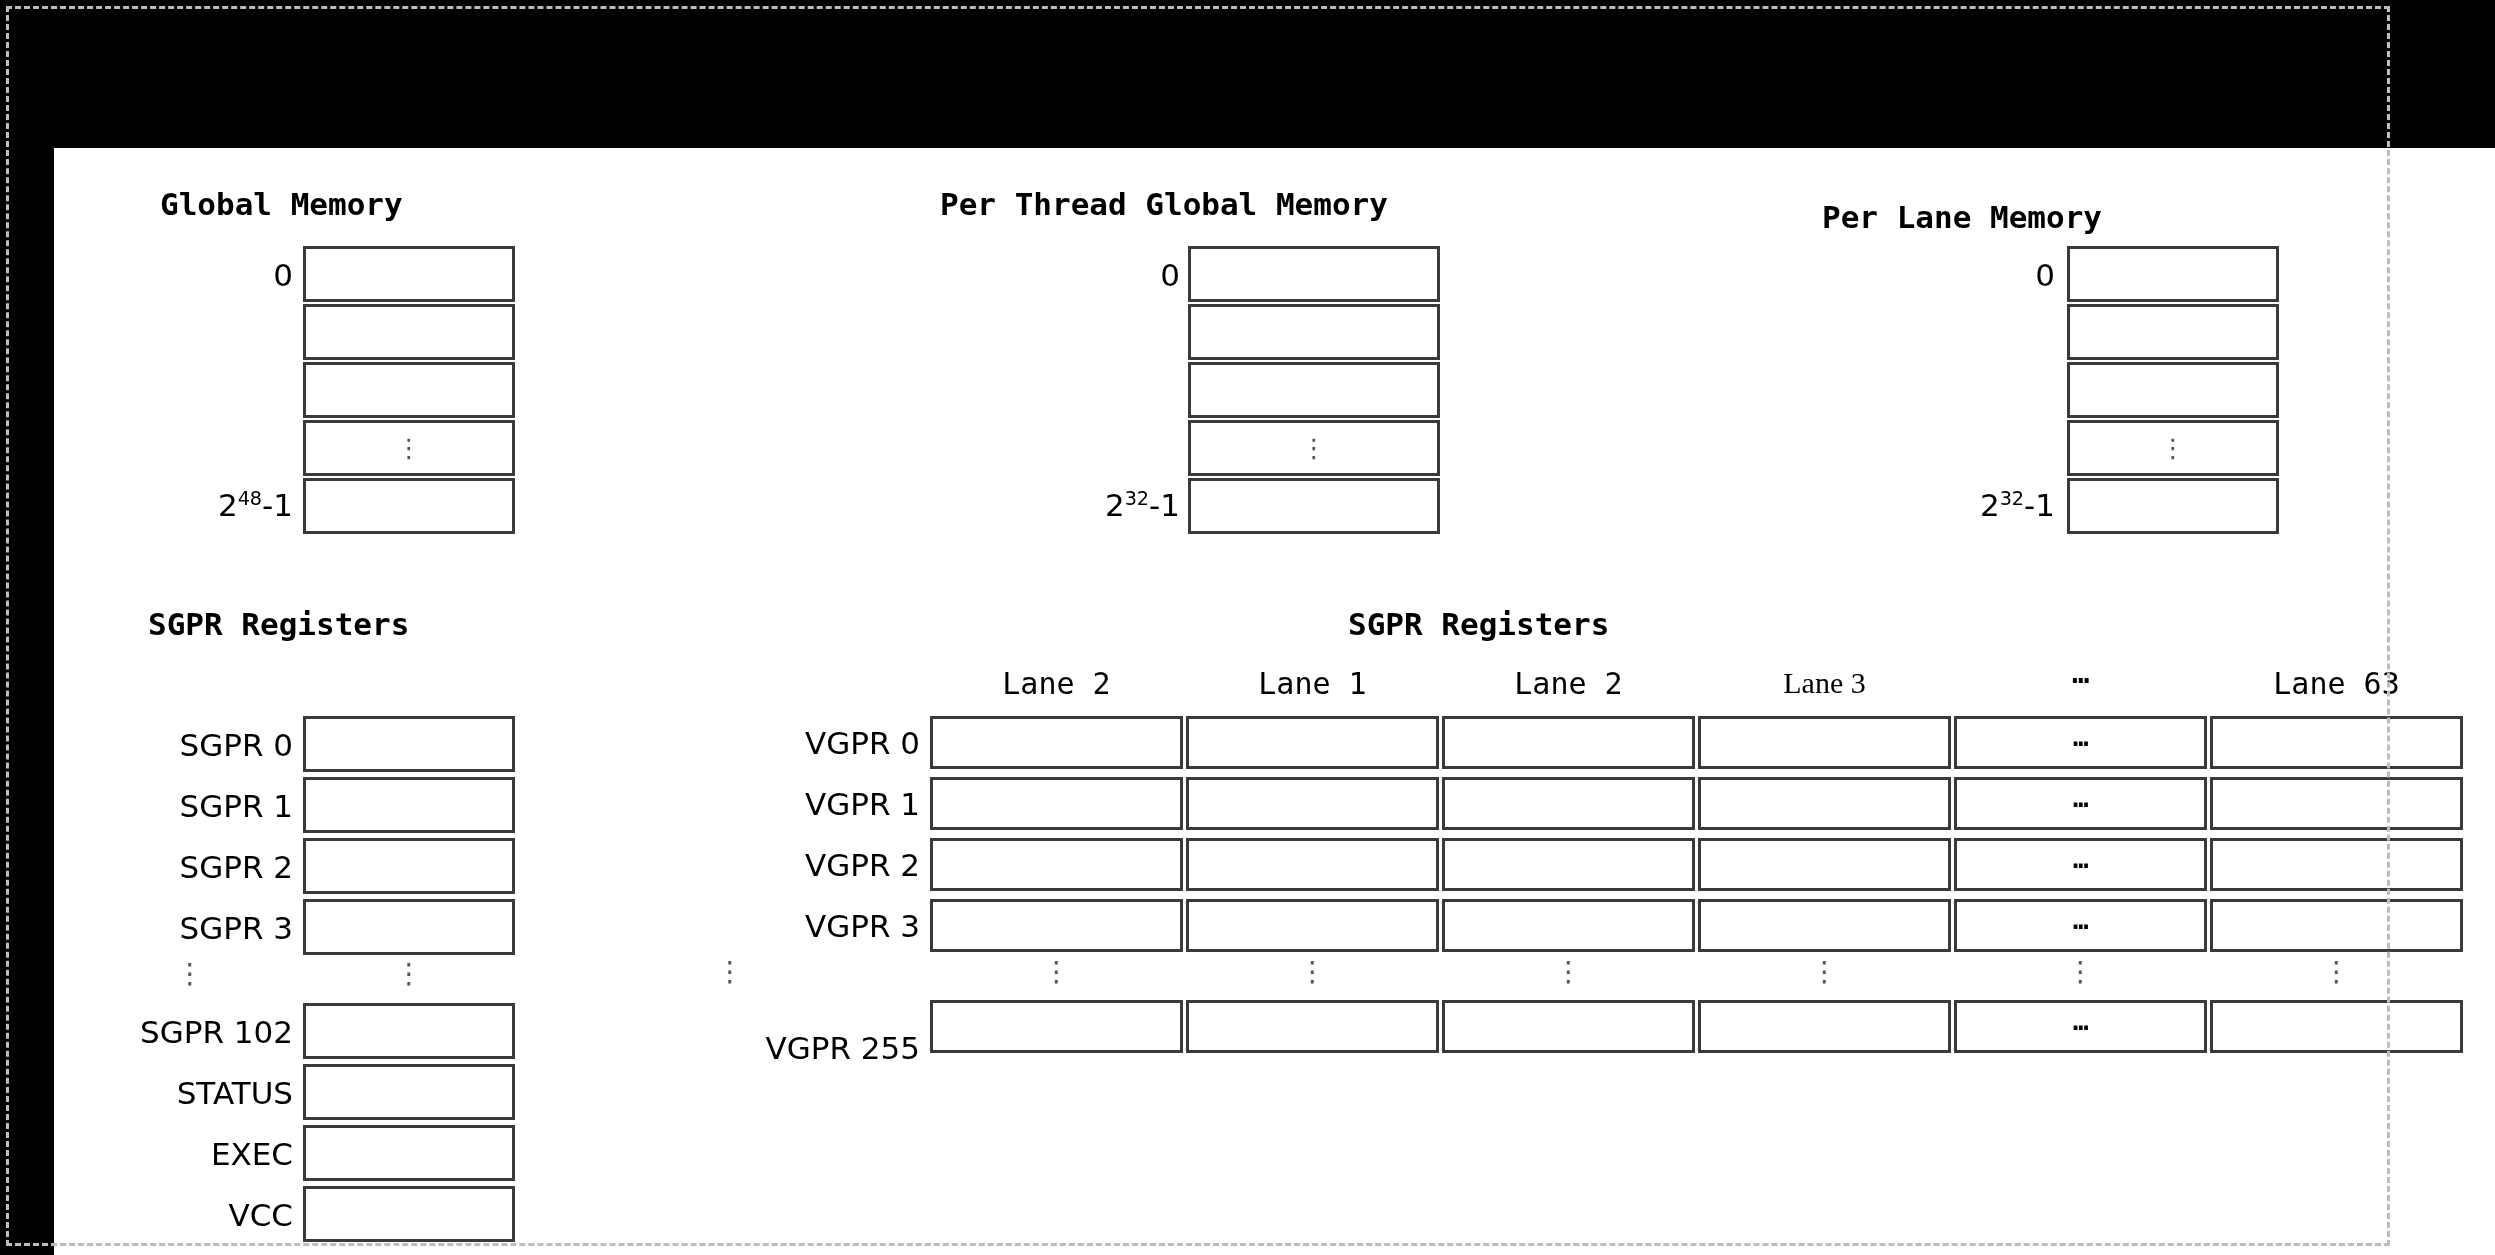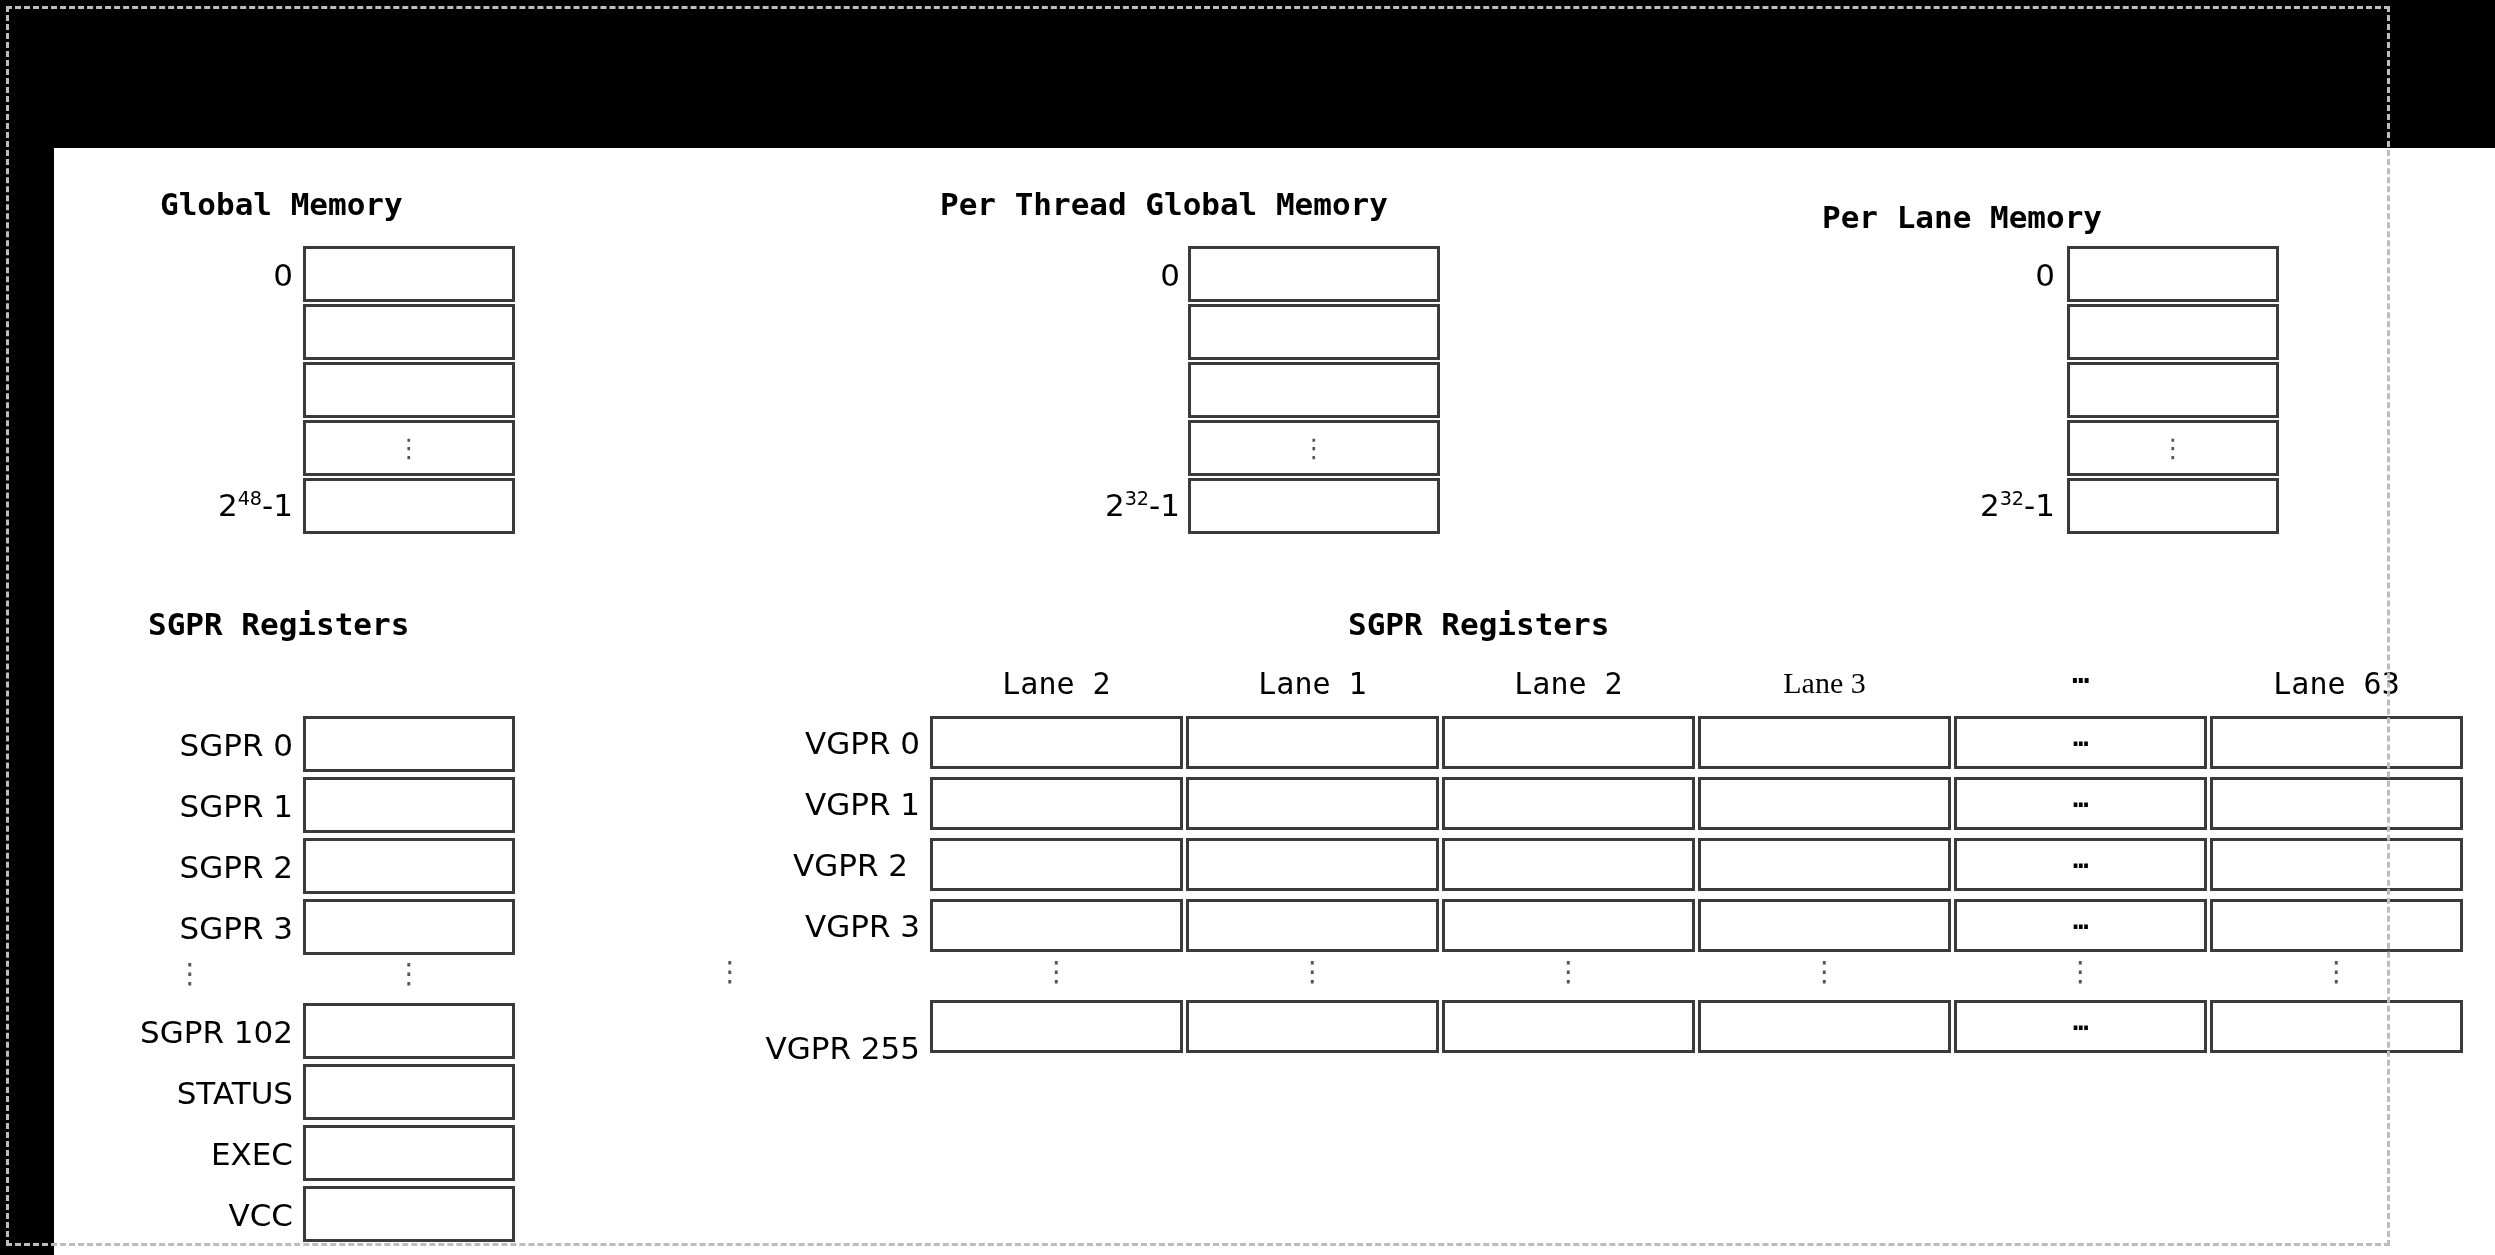--- a/index.html
+++ b/index.html
@@ -181,21 +181,21 @@
       <div class="cell" style="left: 2210px; top: 716px; width: 253px; height: 53px;"></div>
       <div class="row-label" style="left: 460px; top: 789px; width: 460px;">VGPR 1</div>
       <div class="cell" style="left: 930px; top: 777px; width: 253px; height: 53px;"></div>
       <div class="cell" style="left: 1186px; top: 777px; width: 253px; height: 53px;"></div>
       <div class="cell" style="left: 1442px; top: 777px; width: 253px; height: 53px;"></div>
       <div class="cell" style="left: 1698px; top: 777px; width: 253px; height: 53px;"></div>
       <div class="cell" style="left: 1954px; top: 777px; width: 253px; height: 53px;">
         <span class="hdots-in">⋯</span>
       </div>
       <div class="cell" style="left: 2210px; top: 777px; width: 253px; height: 53px;"></div>
-      <div class="row-label" style="left: 448px; top: 850px; width: 460px;">VGPR 2</div>
+      <div class="row-label" style="left: 460px; top: 850px; width: 460px;">VGPR 2</div>
       <div class="cell" style="left: 930px; top: 838px; width: 253px; height: 53px;"></div>
       <div class="cell" style="left: 1186px; top: 838px; width: 253px; height: 53px;"></div>
       <div class="cell" style="left: 1442px; top: 838px; width: 253px; height: 53px;"></div>
       <div class="cell" style="left: 1698px; top: 838px; width: 253px; height: 53px;"></div>
       <div class="cell" style="left: 1954px; top: 838px; width: 253px; height: 53px;">
         <span class="hdots-in">⋯</span>
       </div>
       <div class="cell" style="left: 2210px; top: 838px; width: 253px; height: 53px;"></div>
       <div class="row-label" style="left: 460px; top: 911px; width: 460px;">VGPR 3</div>
       <div class="cell" style="left: 930px; top: 899px; width: 253px; height: 53px;"></div>

